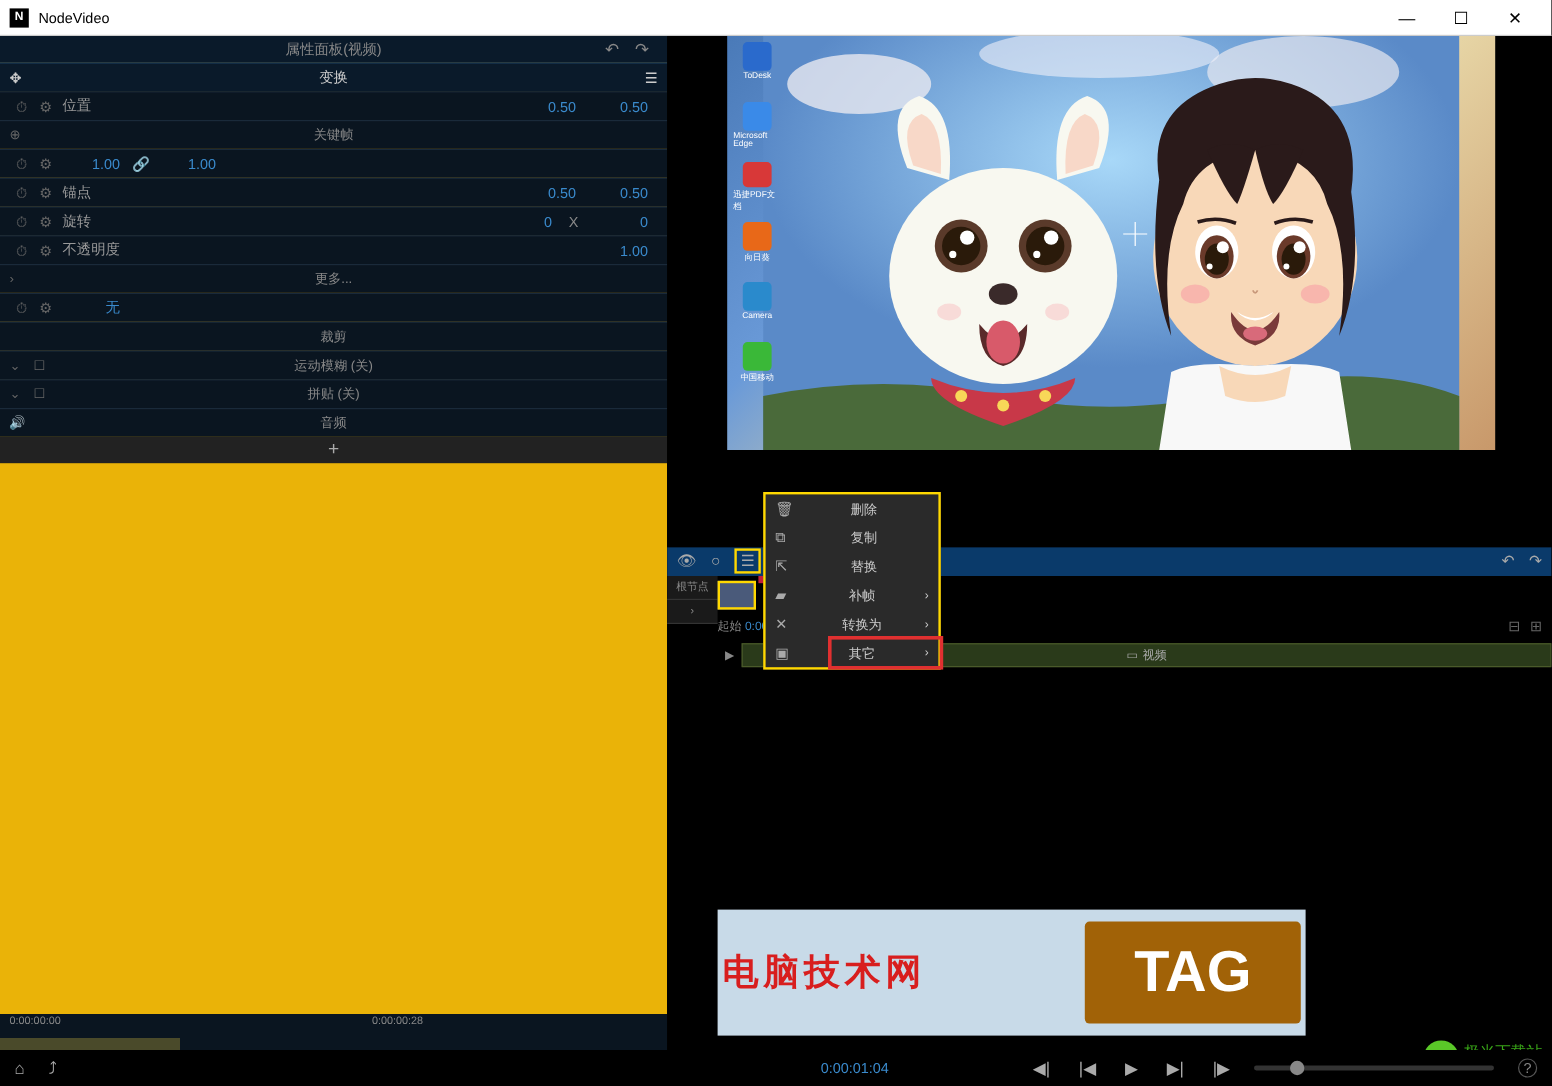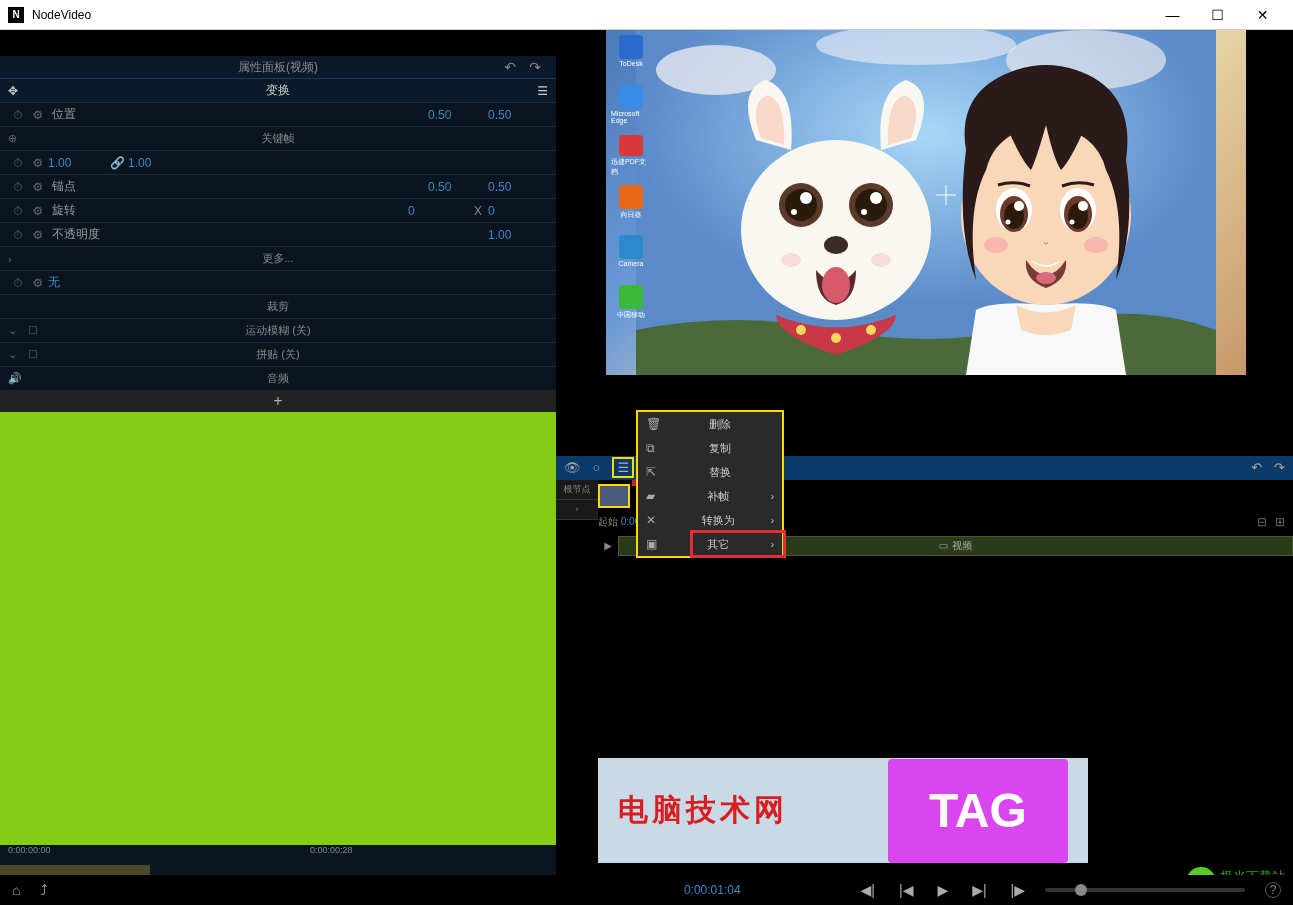--- a/index.html
+++ b/index.html
@@ -6,36 +6,36 @@
 body { background: #000; width: 1293px; height: 905px; overflow: hidden; position: relative; }
 
 
 .titlebar { height: 30px; background: #fff; display: flex; align-items: center; padding: 0 8px; border-bottom: 1px solid #ccc; }
 .titlebar-logo { width: 16px; height: 16px; background: #000; color: #fff; font-size: 10px; display: flex; align-items: center; justify-content: center; font-weight: bold; margin-right: 8px; }
 .titlebar-title { font-size: 12px; color: #000; flex: 1; }
 .titlebar-btn { width: 45px; height: 30px; display: flex; align-items: center; justify-content: center; font-size: 14px; cursor: pointer; }
 
 
 .main-area { display: flex; height: calc(100% - 30px); }
-.left-panel { width: 556px; background: #84cc16; display: flex; flex-direction: column; margin-top: 26px; }
+.left-panel { width: 556px; background: #eab308; display: flex; flex-direction: column; }
 .right-panel { flex: 1; background: #000; display: flex; flex-direction: column; }
 
 
 .prop-header { height: 22px; background: #0a1a2a; display: flex; align-items: center; justify-content: center; color: #888; font-size: 12px; position: relative; }
 .prop-header-undo { position: absolute; right: 40px; color: #888; font-size: 14px; }
 .prop-header-redo { position: absolute; right: 15px; color: #888; font-size: 14px; }
 
 
 .prop-section-header { height: 24px; background: #0a1a2a; display: flex; align-items: center; justify-content: center; color: #ccc; font-size: 12px; position: relative; border-top: 1px solid #1a3a5a; }
 .prop-section-header .icon-left { position: absolute; left: 8px; }
 .prop-section-header .icon-right { position: absolute; right: 8px; }
 .prop-row { height: 24px; background: #0a1520; display: flex; align-items: center; color: #999; font-size: 12px; border-top: 1px solid #1a2a3a; padding: 0 8px; }
 .prop-row .icon-col { width: 20px; text-align: center; color: #666; }
 .prop-row .label-col { flex: 1; padding-left: 4px; }
-.prop-row .val-col { width: 60px; text-align: left; color: #3a8acc; padding-right: 8px; }
+.prop-row .val-col { width: 60px; text-align: right; color: #3a8acc; padding-right: 8px; }
 .prop-row .link-col { width: 20px; text-align: center; color: #666; }
 .prop-row-center { height: 24px; background: #0a1520; display: flex; align-items: center; justify-content: center; color: #888; font-size: 11px; border-top: 1px solid #1a2a3a; position: relative; }
 .prop-row-center .icon-left { position: absolute; left: 8px; color: #666; }
 .prop-row-center .icon-left2 { position: absolute; left: 28px; color: #666; }
 .prop-add { height: 22px; background: #222; display: flex; align-items: center; justify-content: center; color: #aaa; font-size: 16px; }
 
 
 .preview-area { flex: 1; background: #000; position: relative; overflow: hidden; }
 .preview-image { position: absolute; left: 50px; top: 0; width: 640px; height: 345px; background: linear-gradient(135deg, #4a7ab8 0%, #6a9ad8 30%, #e8d8a8 60%, #c8986a 100%); overflow: hidden; }
 .desktop-icons { position: absolute; left: 5px; top: 5px; display: flex; flex-direction: column; gap: 8px; }
@@ -66,25 +66,25 @@
 
 .context-menu { position: absolute; left: 636px; top: 410px; width: 148px; background: #2a2a2a; border: 2px solid #ffd800; z-index: 100; }
 .context-menu-item { height: 24px; display: flex; align-items: center; padding: 0 8px; color: #ccc; font-size: 11px; }
 .context-menu-item .cm-icon { width: 20px; font-size: 12px; color: #aaa; }
 .context-menu-item .cm-label { flex: 1; text-align: center; }
 .context-menu-item .cm-arrow { font-size: 10px; }
 .context-menu-item.red-box { position: relative; }
 .red-box-outline { border: 3px solid #e03030; position: absolute; left: 52px; top: -2px; width: 96px; height: 28px; pointer-events: none; }
 
 
-.watermark1 { position: absolute; left: 598px; top: 758px; width: 490px; height: 105px; background: #c8dae8; display: flex; align-items: center; padding: 20px; }
+.watermark1 { position: absolute; left: 598px; top: 758px; width: 490px; height: 105px; background: #c8dae8; display: flex; align-items: center; padding: 4px; }
 .wm1-left { flex: 1; }
 .wm1-title { color: #d81e1e; font-size: 30px; font-weight: bold; letter-spacing: 4px; }
 .wm1-url { color: #0a5aaa; font-size: 20px; margin-top: 4px; }
-.wm1-right { width: 180px; height: 104px; background: #d946ef; color: #fff; font-size: 48px; font-weight: bold; display: flex; align-items: center; justify-content: center; border-radius: 4px; }
+.wm1-right { width: 180px; height: 85px; background: #a16207; color: #fff; font-size: 48px; font-weight: bold; display: flex; align-items: center; justify-content: center; border-radius: 4px; }
 
 .watermark2 { position: absolute; right: 8px; bottom: 8px; display: flex; align-items: center; gap: 4px; }
 .wm2-icon { width: 30px; height: 30px; background: #5ac828; border-radius: 50%; position: relative; }
 .wm2-text { color: #3aa818; font-size: 13px; font-family: "Microsoft YaHei"; }
 .wm2-url { color: #3aa818; font-size: 10px; }
 
 
 .bottom-ruler { position: absolute; bottom: 30px; left: 0; width: 556px; height: 30px; background: #0a1520; }
 .ruler-time { font-size: 9px; color: #888; position: absolute; }
 .ruler-bar { position: absolute; bottom: 0; left: 0; width: 150px; height: 10px; background: #4a4a2a; }

